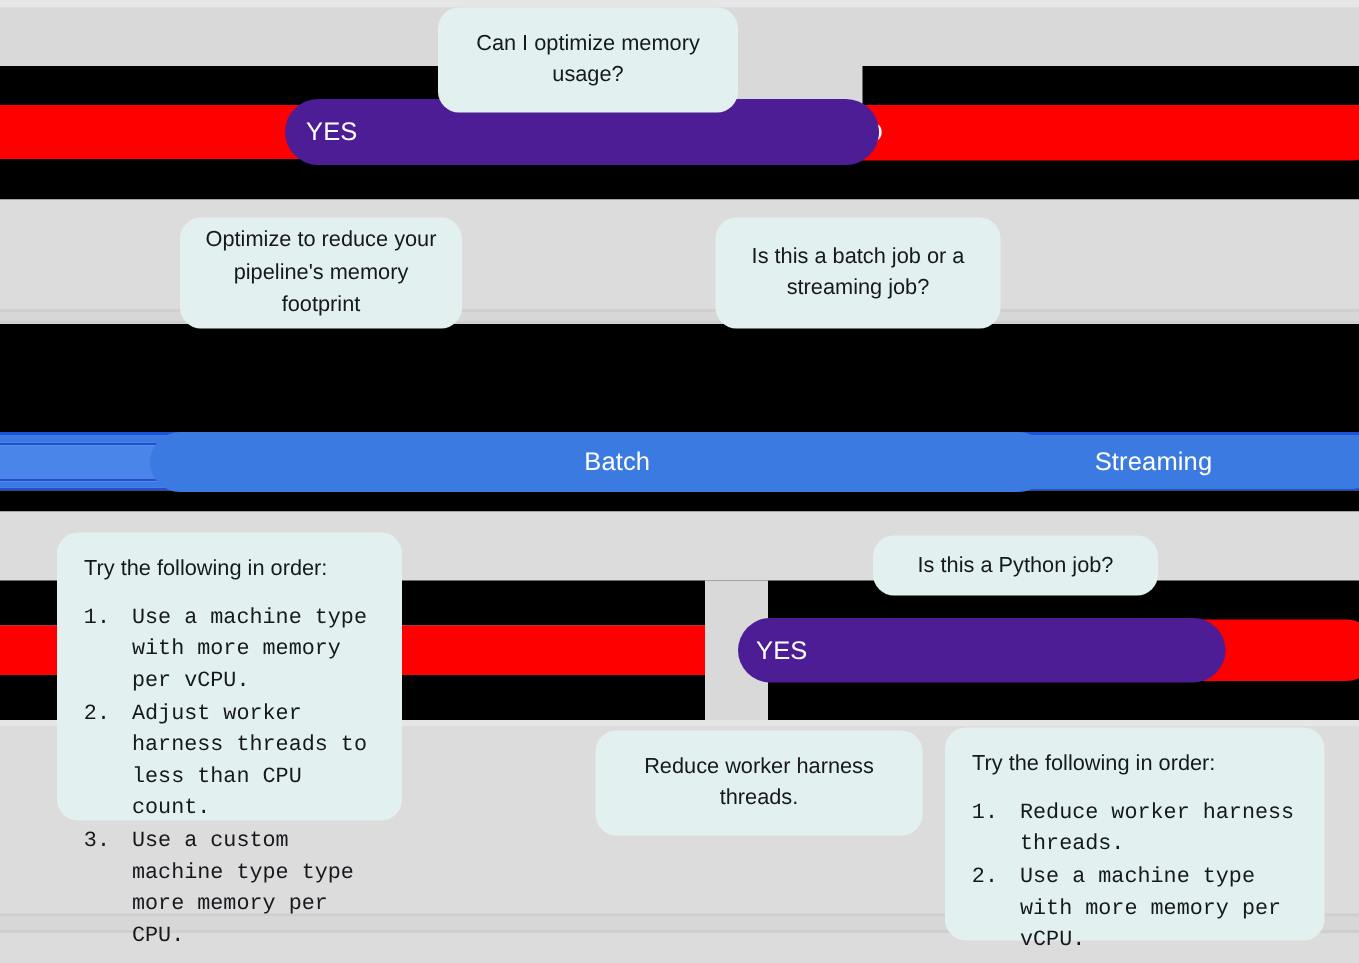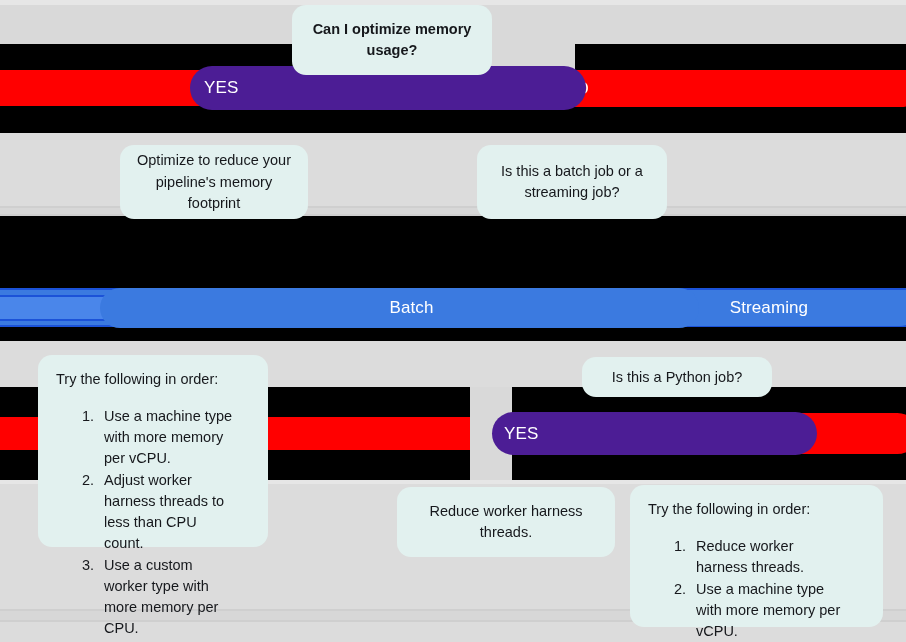--- a/index.html
+++ b/index.html
@@ -71,22 +71,23 @@
   }
   .card-list {
     padding: 14px 18px 16px 18px;
   }
   .card-list .list-title {
     text-align: left;
     margin: 0 0 12px 0;
     font-size: 14.5px;
   }
   .card-list ol {
-    margin: 16px;
+    margin: 0;
     padding-left: 26px;
+    font-family: Liberation Mono, monospace;
   }
   .card-list ol li {
     margin-bottom: 1px;
     padding-left: 6px;
   }
   .card-text { white-space: pre-line; }
 </style>
 </head>
 <body>
 
@@ -141,21 +142,21 @@
     <span class="pill-label">Batch</span>
   </div>
 
   <div class="pill pill-red" style="left:772px;top:413px;width:134px;height:41px;padding-left:12px;">
     <span class="pill-label">NO</span>
   </div>
   <div class="pill pill-green" style="left:492px;top:412px;width:313px;height:43px;padding-left:12px;">
     <span class="pill-label">YES</span>
   </div>
 
-  <div class="card card-center" style="left:292px;top:5px;width:200px;height:70px;font-weight:bold;">
+  <div class="card card-center" style="left:292px;top:5px;width:200px;height:70px;">
     <span class="card-text">Can I optimize memory usage?</span>
   </div>
 
   <div class="card card-center" style="left:477px;top:145px;width:190px;height:74px;">
     <span class="card-text">Is this a batch job or a streaming job?</span>
   </div>
 
   <div class="card card-center" style="left:120px;top:145px;width:188px;height:74px;">
     <span class="card-text">Optimize to reduce your pipeline's memory footprint</span>
   </div>
@@ -166,21 +167,21 @@
 
   <div class="card card-center" style="left:397px;top:487px;width:218px;height:70px;">
     <span class="card-text">Reduce worker harness threads.</span>
   </div>
 
   <div class="card card-list" style="left:38px;top:355px;width:230px;height:192px;">
     <p class="list-title">Try the following in order:</p>
     <ol>
       <li>Use a machine type with more memory per vCPU.</li>
       <li>Adjust worker harness threads to less than CPU count.</li>
-      <li>Use a custom worker type with more memory per CPU.</li>
+      <li>Use a custom machine type type more memory per CPU.</li>
     </ol>
   </div>
 
   <div class="card card-list" style="left:630px;top:485px;width:253px;height:142px;">
     <p class="list-title">Try the following in order:</p>
     <ol>
       <li>Reduce worker harness threads.</li>
       <li>Use a machine type with more memory per vCPU.</li>
     </ol>
   </div>

